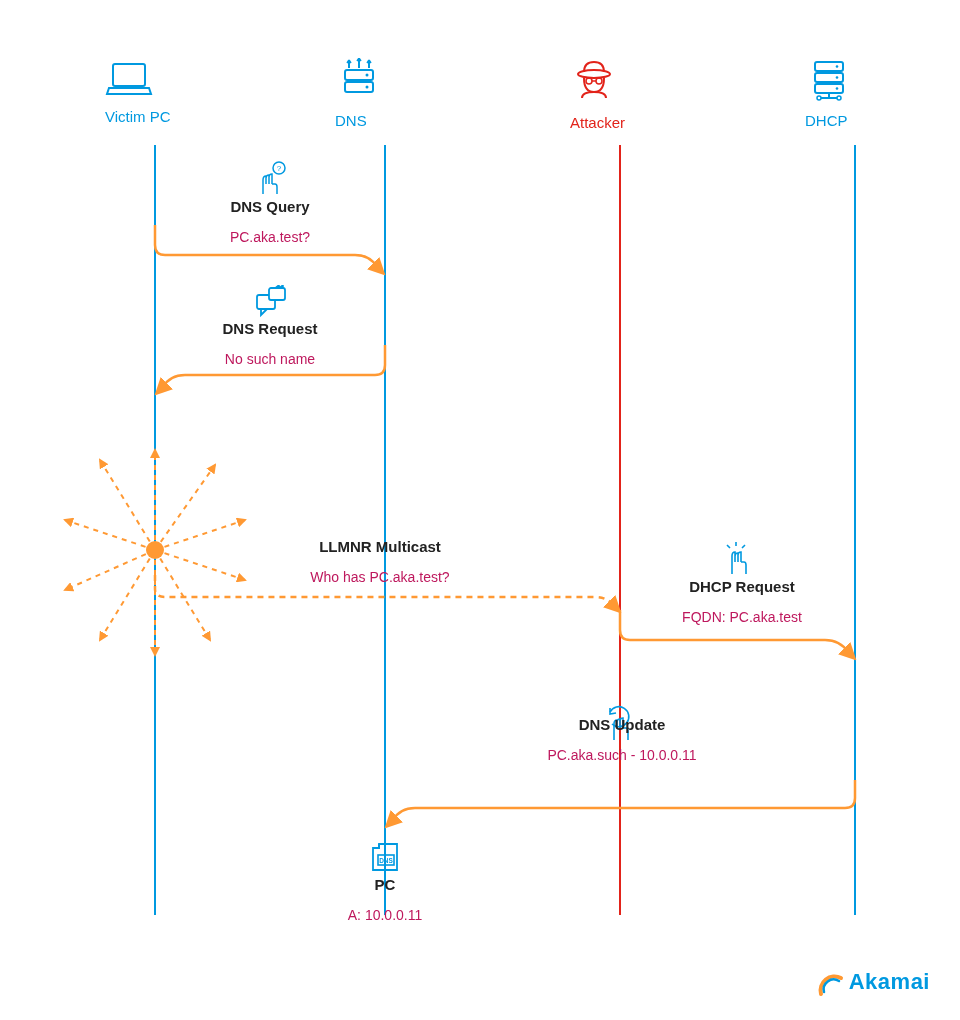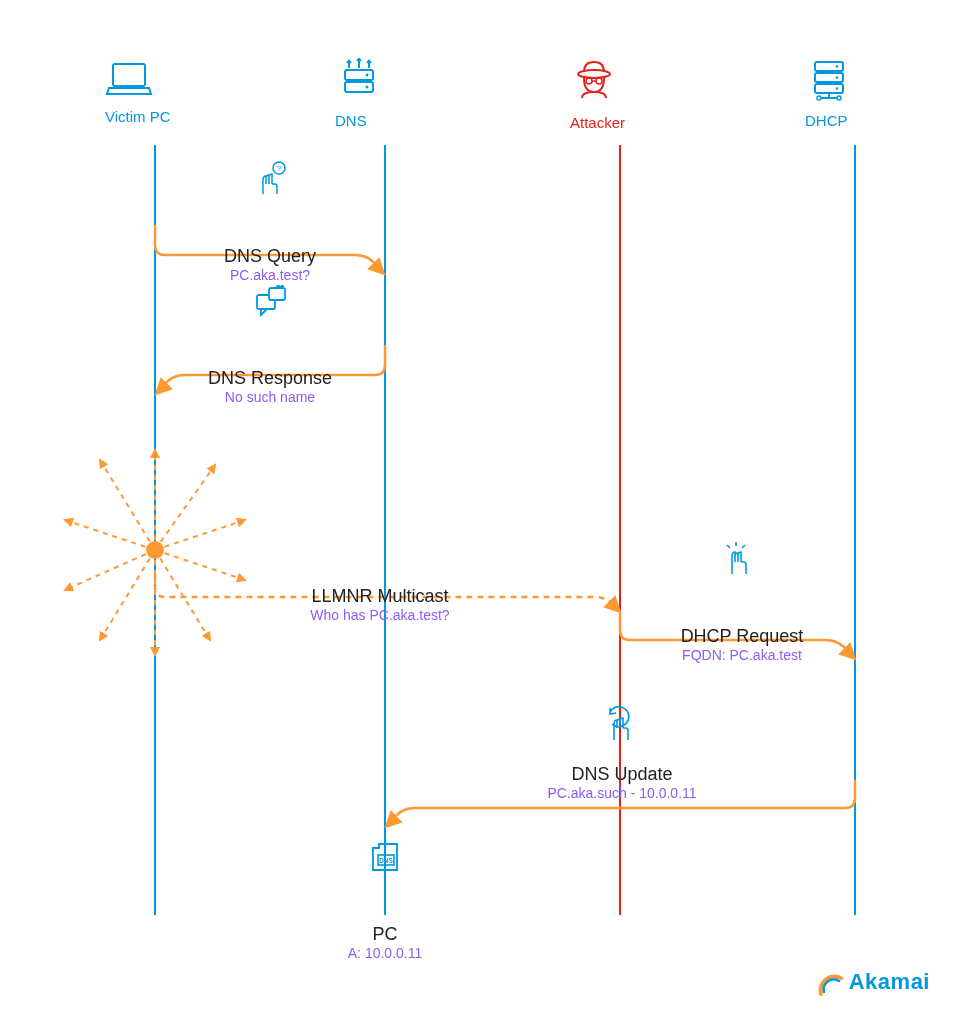--- a/index.html
+++ b/index.html
@@ -24,22 +24,22 @@
     top: 145px;
     width: 2px;
     height: 770px;
   }
   .blue-line { background: #0099e0; }
   .red-line { background: #e2231a; }
   .msg {
     position: absolute;
     text-align: center;
   }
-  .msg-title { font-weight: 400; font-size: 18px; color: #222; margin-top: 48px; }
-  .msg-sub   { font-size: 14px; color: #8b5cf6; margin-top:0;}
+  .msg-title { font-weight: 700; font-size: 15px; color: #222; }
+  .msg-sub   { font-size: 14px; color: #be185d; margin-top:14px;}
   .arrow-svg { position:absolute; overflow:visible; pointer-events:none; }
   .logo { position:absolute; right:30px; bottom:20px; }
   .logo-text { font-weight:700; font-size:22px; color:#0099e0; letter-spacing:0.5px;}
   .logo-swoosh { color:#ff9933; font-size:26px; vertical-align:middle; margin-right:-4px;}
 </style>
 </head>
 <body>
 
 <svg width="0" height="0" style="position:absolute">
   <defs>
@@ -122,21 +122,21 @@
 <svg class="arrow-svg" style="left:155px; top:345px;" width="232" height="50">
   <path d="M230,0 L230,20 Q230,30 220,30 L30,30 Q15,30 8,42 L2,48" fill="none" stroke="#ff9933" stroke-width="2.5" marker-end="url(#arrow-orange)"></path>
 </svg>
 <svg style="position:absolute; left:253px; top:285px;" width="36" height="34" viewBox="0 0 36 34">
   <rect x="4" y="10" width="18" height="14" rx="2" fill="none" stroke="#0099e0" stroke-width="1.8"></rect>
   <path d="M8,24 L8,30 L14,24" fill="none" stroke="#0099e0" stroke-width="1.8"></path>
   <rect x="16" y="3" width="16" height="12" rx="2" fill="#fff" stroke="#0099e0" stroke-width="1.8"></rect>
   <path d="M26,3 L26,0 L22,3 M30,3 L30,0 L26,3" fill="none" stroke="#0099e0" stroke-width="1.5"></path>
 </svg>
 <div class="msg" style="left:195px; top:320px; width:150px">
-  <div class="msg-title">DNS Response</div>
+  <div class="msg-title">DNS Request</div>
   <div class="msg-sub">No such name</div>
 </div>
 
 <svg style="position:absolute; left:55px; top:430px;" width="200" height="240">
   <g stroke="#ff9933" stroke-width="2" stroke-dasharray="5,5" fill="none">
     <line x1="100" y1="120" x2="100" y2="20" marker-end="url(#arrow-orange-small)"></line>
     <line x1="100" y1="120" x2="160" y2="35" marker-end="url(#arrow-orange-small)"></line>
     <line x1="100" y1="120" x2="190" y2="90" marker-end="url(#arrow-orange-small)"></line>
     <line x1="100" y1="120" x2="190" y2="150" marker-end="url(#arrow-orange-small)"></line>
     <line x1="100" y1="120" x2="155" y2="210" marker-end="url(#arrow-orange-small)"></line>

